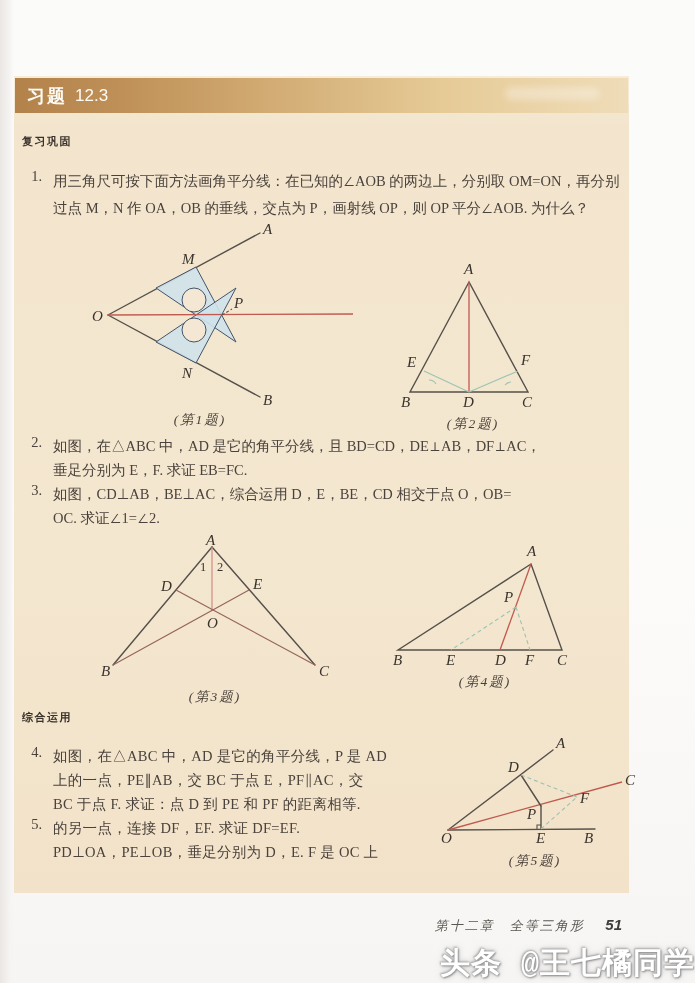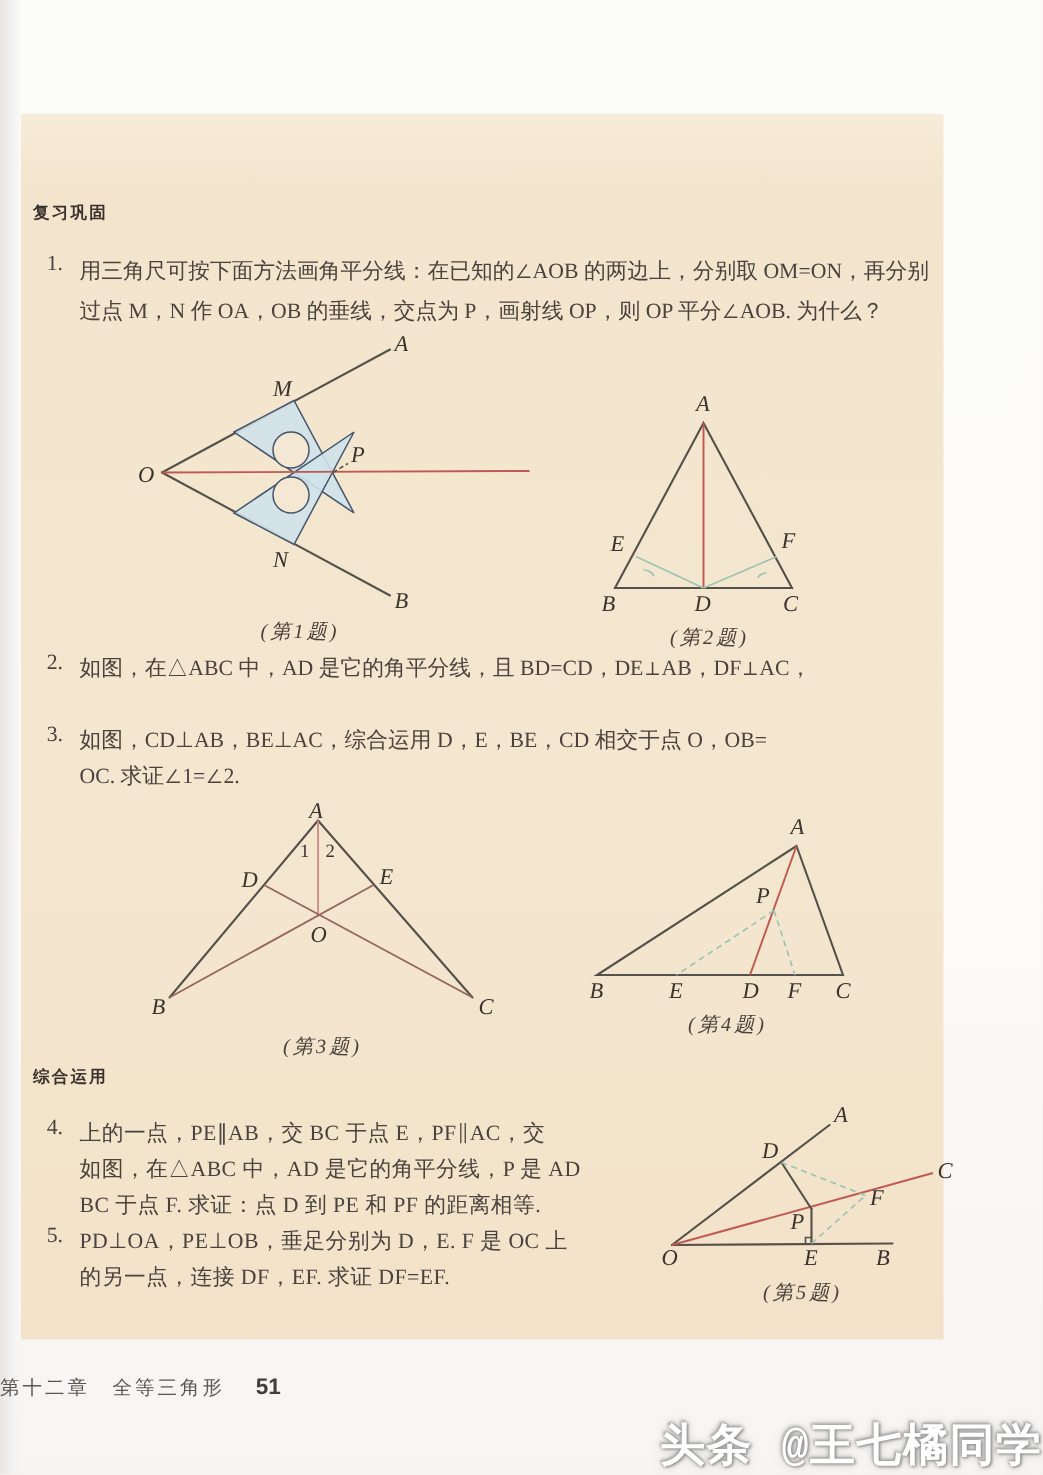--- a/index.html
+++ b/index.html
@@ -38,36 +38,41 @@
   svg .red    { stroke:#c05a50; stroke-width:1.3; fill:none; }
   svg .pink   { stroke:#d08a84; stroke-width:1.2; fill:none; }
   svg .brown  { stroke:#96655c; stroke-width:1.2; fill:none; }
   svg .greend { stroke:#9cc3b2; stroke-width:1.1; fill:none; stroke-dasharray:4 3; }
   svg .green  { stroke:#9cc3b2; stroke-width:1.1; fill:none; }
   svg .ruler  { fill:#cfe2ea; fill-opacity:0.9; stroke:#44546a; stroke-width:1; }
   svg .hole   { fill:#f4e8d5; stroke:#44546a; stroke-width:1; }
   svg text    { font-family:"Liberation Serif",serif; font-style:italic; font-size:15px; fill:#3a332d; }
   svg text.num{ font-style:normal; font-size:12.5px; }
 
-  .footer { position:absolute; top:916px; left:0; width:628px; 
-            font-family:"Liberation Sans",sans-serif; }
+  .footer { position:absolute; top:916px; left:0; width:628px; text-align:right;
+            font-family:"Liberation Sans",sans-serif;font-style:italic; }
   .footer .chapter { font-size:13px; color:#5a5752; letter-spacing:2px; }
   .footer .pagenum { font-size:15px; font-weight:bold; color:#403d3a; margin-left:16px; margin-right:6px; }
 
   .watermark { position:absolute; top:943px; right:0px; font-family:Liberation Mono, monospace;
                font-weight:bold; font-size:30px; color:#ffffff; letter-spacing:1px;
                text-shadow:0 0 2px #9a9a9a, 1px 1px 2px #8f8f8f, -1px -1px 2px #b5b5b5, 0 0 6px rgba(150,150,150,.6); }
 </style>
 </head>
 <body>
 
 <div class="canvas">
   <div class="spine"></div>
   <div class="book-page"></div>
 
+  <div class="header-bar">
+    <span class="header-tag">习题</span>
+    <span class="header-num">12.3</span>
+    <span class="header-smudge"></span>
+  </div>
 
   <div class="section-heading" style="left:22px; top:134px;">复习巩固</div>
 
   <div class="problem" style="left:25px; top:168px; width:600px;">
     <span class="pnum">1.</span>
     <div class="plines">
       <div class="pline" style="line-height:27px;height:27px;">用三角尺可按下面方法画角平分线：在已知的∠AOB 的两边上，分别取 OM=ON，再分别</div>
       <div class="pline" style="line-height:27px;height:27px;">过点 M，N 作 OA，OB 的垂线，交点为 P，画射线 OP，则 OP 平分∠AOB. 为什么？</div>
     </div>
   </div>
@@ -111,20 +116,21 @@
       <text x="14" y="115">E</text>
       <text x="128" y="113">F</text>
     </svg>
     <div class="fig-caption" style="width:160px;">(第2题)</div>
   </div>
 
   <div class="problem" style="left:25px; top:434px; width:620px;">
     <span class="pnum">2.</span>
     <div class="plines">
       <div class="pline">如图，在△ABC 中，AD 是它的角平分线，且 BD=CD，DE⊥AB，DF⊥AC，</div>
+      <div class="pline">垂足分别为 E，F. 求证 EB=FC.</div>
     </div>
   </div>
 
   <div class="problem" style="left:25px; top:482px; width:620px;">
     <span class="pnum">3.</span>
     <div class="plines">
       <div class="pline">如图，CD⊥AB，BE⊥AC，综合运用 D，E，BE，CD 相交于点 O，OB=</div>
       <div class="pline">OC. 求证∠1=∠2.</div>
     </div>
   </div>
@@ -163,31 +169,31 @@
       <text x="172" y="125">C</text>
     </svg>
     <div class="fig-caption" style="width:200px;">(第4题)</div>
   </div>
 
   <div class="section-heading" style="left:22px; top:710px;">综合运用</div>
 
   <div class="problem wide" style="left:25px; top:744px; width:445px;">
     <span class="pnum">4.</span>
     <div class="plines">
+      <div class="pline">如图，在△ABC 中，AD 是它的角平分线，P 是 AD</div>
       <div class="pline">上的一点，PE∥AB，交 BC 于点 E，PF∥AC，交</div>
-      <div class="pline">如图，在△ABC 中，AD 是它的角平分线，P 是 AD</div>
       <div class="pline">BC 于点 F. 求证：点 D 到 PE 和 PF 的距离相等.</div>
     </div>
   </div>
 
   <div class="problem wide" style="left:25px; top:816px; width:445px;">
     <span class="pnum">5.</span>
     <div class="plines">
+      <div class="pline">的另一点，连接 DF，EF. 求证 DF=EF.</div>
       <div class="pline">PD⊥OA，PE⊥OB，垂足分别为 D，E. F 是 OC 上</div>
-      <div class="pline">的另一点，连接 DF，EF. 求证 DF=EF.</div>
     </div>
   </div>
 
   <div class="figure" style="left:440px; top:735px; width:200px;">
     <svg width="200" height="112" viewBox="0 0 200 112">
       <line class="edge" x1="8" y1="95" x2="113" y2="15"></line>
       <line class="edge" x1="8" y1="95" x2="155" y2="94"></line>
       <line class="red" x1="8" y1="95" x2="182" y2="47"></line>
       <line class="edge" x1="101" y1="71" x2="81" y2="40"></line>
       <line class="edge" x1="101" y1="71" x2="101" y2="94"></line>

